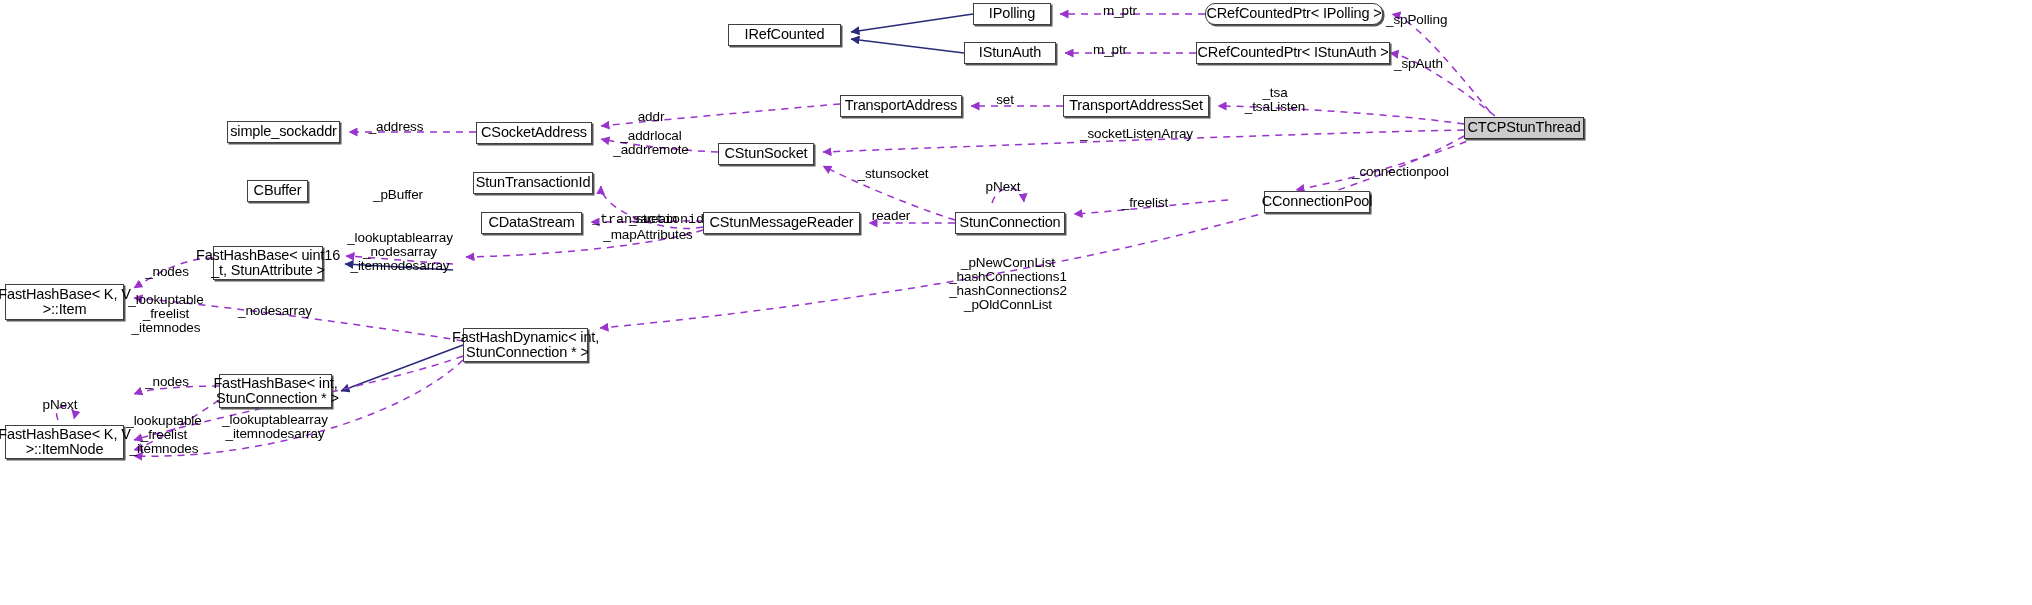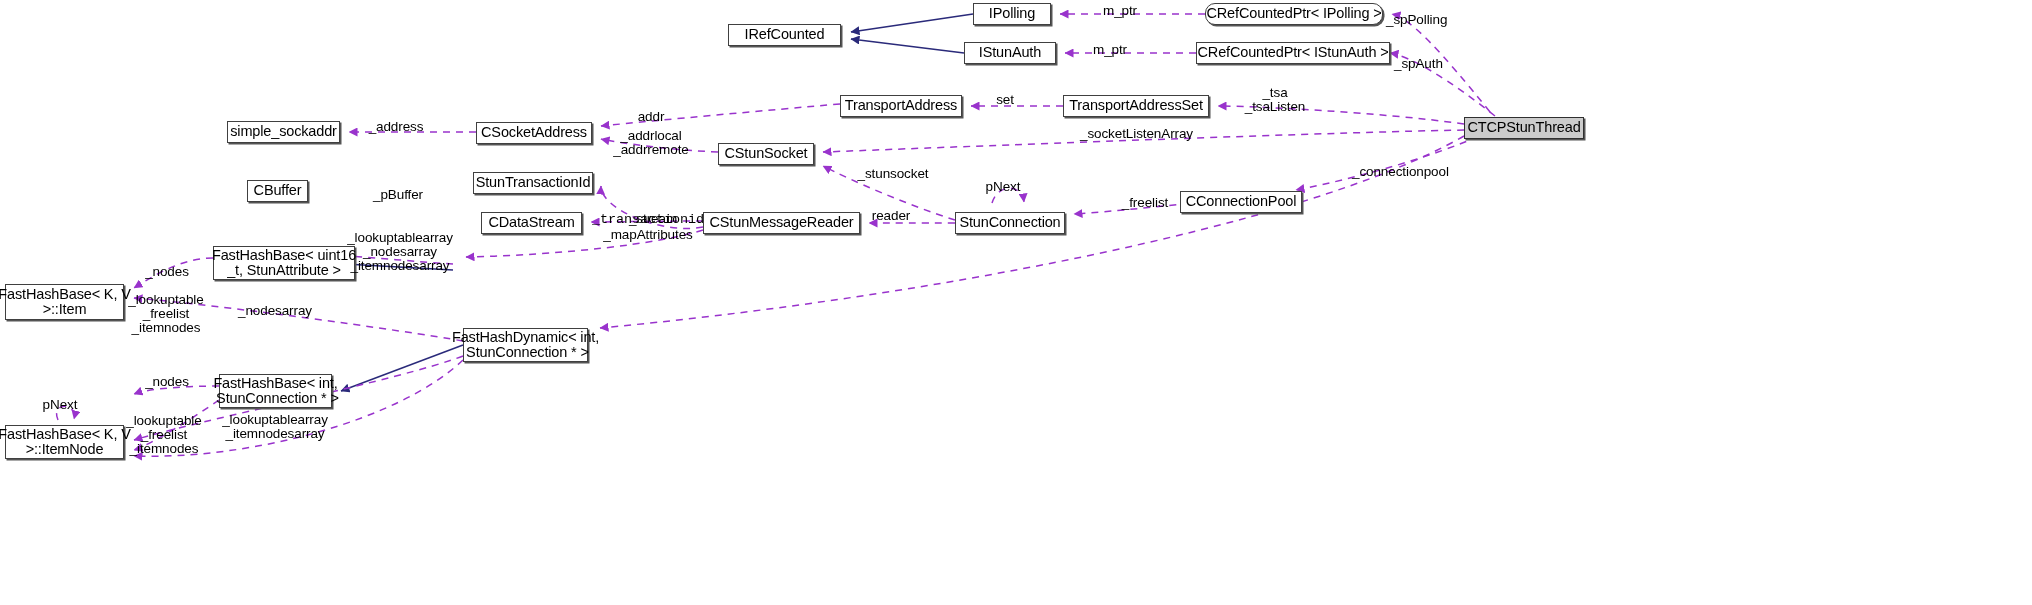--- a/index.html
+++ b/index.html
@@ -118,22 +118,22 @@
   <div class="node" style="left:840px;top:95px;width:122px;height:22px;">TransportAddress</div>
   <div class="node" style="left:1063px;top:95px;width:146px;height:22px;">TransportAddressSet</div>
   <div class="node" style="left:227px;top:121px;width:113px;height:22px;">simple_sockaddr</div>
   <div class="node" style="left:476px;top:122px;width:116px;height:22px;">CSocketAddress</div>
   <div class="node" style="left:718px;top:143px;width:96px;height:22px;">CStunSocket</div>
   <div class="node" style="left:247px;top:180px;width:61px;height:22px;">CBuffer</div>
   <div class="node" style="left:473px;top:172px;width:120px;height:22px;">StunTransactionId</div>
   <div class="node" style="left:481px;top:212px;width:101px;height:22px;">CDataStream</div>
   <div class="node" style="left:703px;top:212px;width:157px;height:22px;">CStunMessageReader</div>
   <div class="node" style="left:955px;top:212px;width:110px;height:22px;">StunConnection</div>
-  <div class="node" style="left:1180px;top:191px;width:122px;height:22px;">CConnectionPool</div>
-  <div class="node" style="left:213px;top:246px;width:142px;height:34px;">FastHashBase&lt; uint16
+  <div class="node" style="left:1264px;top:191px;width:106px;height:22px;">CConnectionPool</div>
+  <div class="node" style="left:213px;top:246px;width:110px;height:34px;">FastHashBase&lt; uint16
 _t, StunAttribute &gt;</div>
   <div class="node" style="left:5px;top:284px;width:119px;height:36px;">FastHashBase&lt; K, V
 &gt;::Item</div>
   <div class="node" style="left:463px;top:328px;width:125px;height:34px;">FastHashDynamic&lt; int,
  StunConnection * &gt;</div>
   <div class="node" style="left:219px;top:374px;width:113px;height:34px;">FastHashBase&lt; int,
  StunConnection * &gt;</div>
   <div class="node" style="left:5px;top:425px;width:119px;height:34px;">FastHashBase&lt; K, V
 &gt;::ItemNode</div>
 
@@ -159,20 +159,24 @@
   <div class="edge-label el-center" style="left:891px;top:209px;">reader</div>
   <div class="edge-label el-center" style="left:648px;top:228px;">_mapAttributes</div>
   <div class="edge-label el-center" style="left:400px;top:231px;">_lookuptablearray
 _nodesarray
 _itemnodesarray</div>
   <div class="edge-label el-center" style="left:167px;top:265px;">_nodes</div>
   <div class="edge-label el-center" style="left:166px;top:293px;">_lookuptable
 _freelist
 _itemnodes</div>
   <div class="edge-label el-center" style="left:275px;top:304px;">_nodesarray</div>
+  <div class="edge-label el-center" style="left:1008px;top:256px;">_pNewConnList
+_hashConnections1
+_hashConnections2
+_pOldConnList</div>
   <div class="edge-label el-center" style="left:167px;top:375px;">_nodes</div>
   <div class="edge-label el-center" style="left:60px;top:398px;">pNext</div>
   <div class="edge-label el-center" style="left:164px;top:414px;">_lookuptable
 _freelist
 _itemnodes</div>
   <div class="edge-label el-center" style="left:275px;top:413px;">_lookuptablearray
 _itemnodesarray</div>
 
 </div>
 

